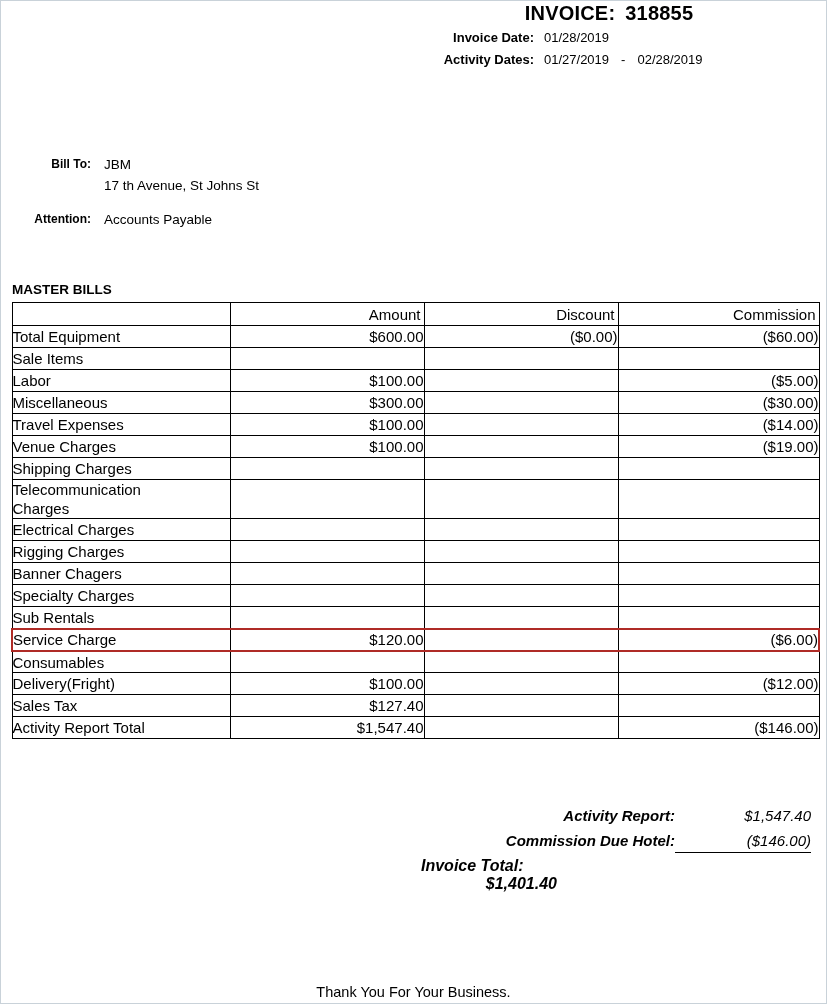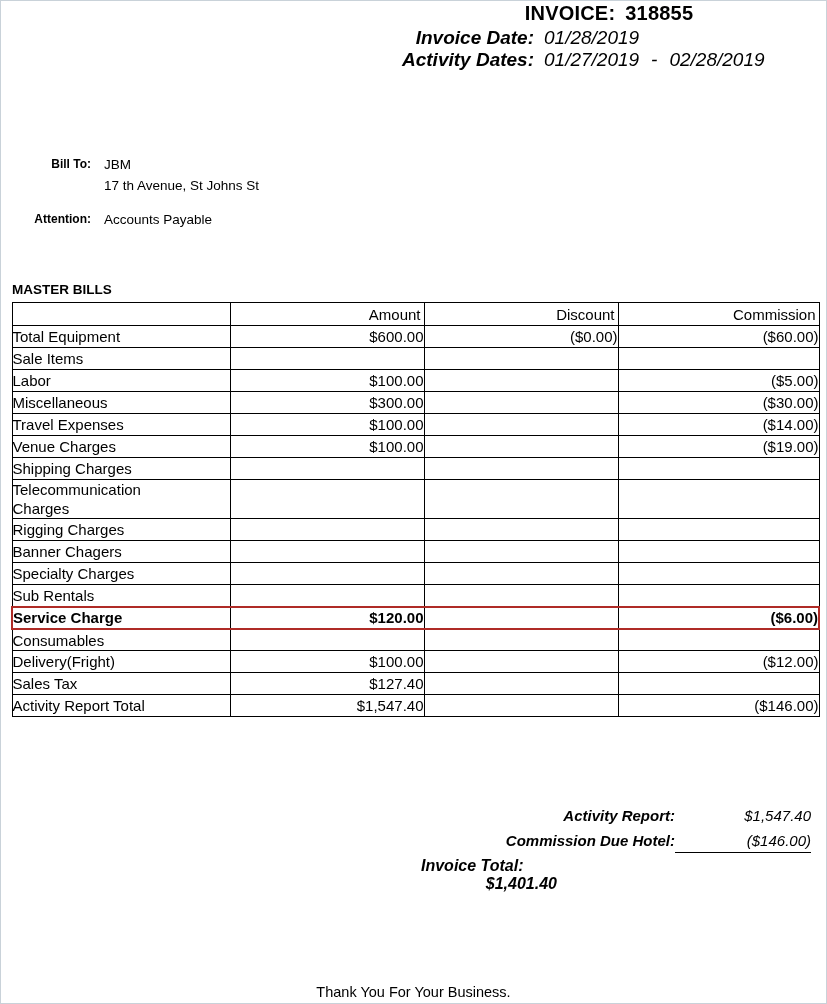--- a/index.html
+++ b/index.html
@@ -16,21 +16,21 @@
   }
 
   
   .invoice-title {
     position: absolute; top: 1px; left: 390px; width: 436px;
     text-align: center; font-size: 20px; font-weight: bold;
     letter-spacing: 0.2px;
   }
   .invoice-title .num { margin-left: 10px; }
   .meta { position: absolute; top: 26px; left: 333px; }
-  .meta-row { display: flex; line-height: 22px; font-size: 19px; font-style: italic; }
+  .meta-row { display: flex; line-height: 22px; font-size: 13px; }
   .meta-label { width: 200px; text-align: right; font-weight: bold; }
   .meta-value { margin-left: 10px; }
   .date-sep { margin: 0 12px; }
 
   
   .billto { position: absolute; top: 153px; left: 20px; font-size: 13.5px; }
   .bt-row { display: flex; line-height: 21px; }
   .bt-row.spacer { height: 13px; }
   .bt-label { width: 70px; text-align: right; font-weight: bold; font-size: 12px; }
   .bt-value { margin-left: 13px; }
@@ -49,21 +49,21 @@
   table.mb th, table.mb td {
     border: 1px solid #000;
     padding: 0; font-weight: normal;
     overflow: hidden;
   }
   table.mb th { height: 23px; text-align: right; padding-right: 3px; }
   table.mb td { height: 22px; }
   td.c-label { text-align: left; padding: 2px 4px 2px 19px; }
   td.c-label span { display: inline-block; max-width: 170px; line-height: 19px; vertical-align: middle; }
   td.c-num { text-align: right; padding-right: 3px; }
-  tr.highlight td { border-top: 2px solid var(--highlight-color); border-bottom: 2px solid var(--highlight-color); font-weight: bold; }
+  tr.highlight td { border-top: 2px solid var(--highlight-color); border-bottom: 2px solid var(--highlight-color); }
   tr.highlight td:first-child { border-left: 2px solid var(--highlight-color); }
   tr.highlight td:last-child { border-right: 2px solid var(--highlight-color); }
 
   
   .summary { position: absolute; top: 806px; left: 420px; width: 390px; font-size: 15px; }
   .summary-row { display: flex; align-items: baseline; height: 25px; font-style: italic; }
   .summary-label { flex: 1; text-align: right; font-weight: bold; }
   .summary-value { width: 136px; text-align: right; }
   .summary-row.rule .summary-value { border-bottom: 1.5px solid #000; padding-bottom: 3px; }
   .summary-row.total { font-size: 16px; height: 27px; flex-direction: column; }
@@ -174,20 +174,26 @@
     <td class="c-num"><span></span></td>
     <td class="c-num"><span></span></td>
   </tr>
       <tr>
     <td class="c-label"><span>Telecommunication Charges</span></td>
     <td class="c-num"><span></span></td>
     <td class="c-num"><span></span></td>
     <td class="c-num"><span></span></td>
   </tr>
       <tr>
+    <td class="c-label"><span>Electrical Charges</span></td>
+    <td class="c-num"><span></span></td>
+    <td class="c-num"><span></span></td>
+    <td class="c-num"><span></span></td>
+  </tr>
+      <tr>
     <td class="c-label"><span>Rigging Charges</span></td>
     <td class="c-num"><span></span></td>
     <td class="c-num"><span></span></td>
     <td class="c-num"><span></span></td>
   </tr>
       <tr>
     <td class="c-label"><span>Banner Chagers</span></td>
     <td class="c-num"><span></span></td>
     <td class="c-num"><span></span></td>
     <td class="c-num"><span></span></td>

